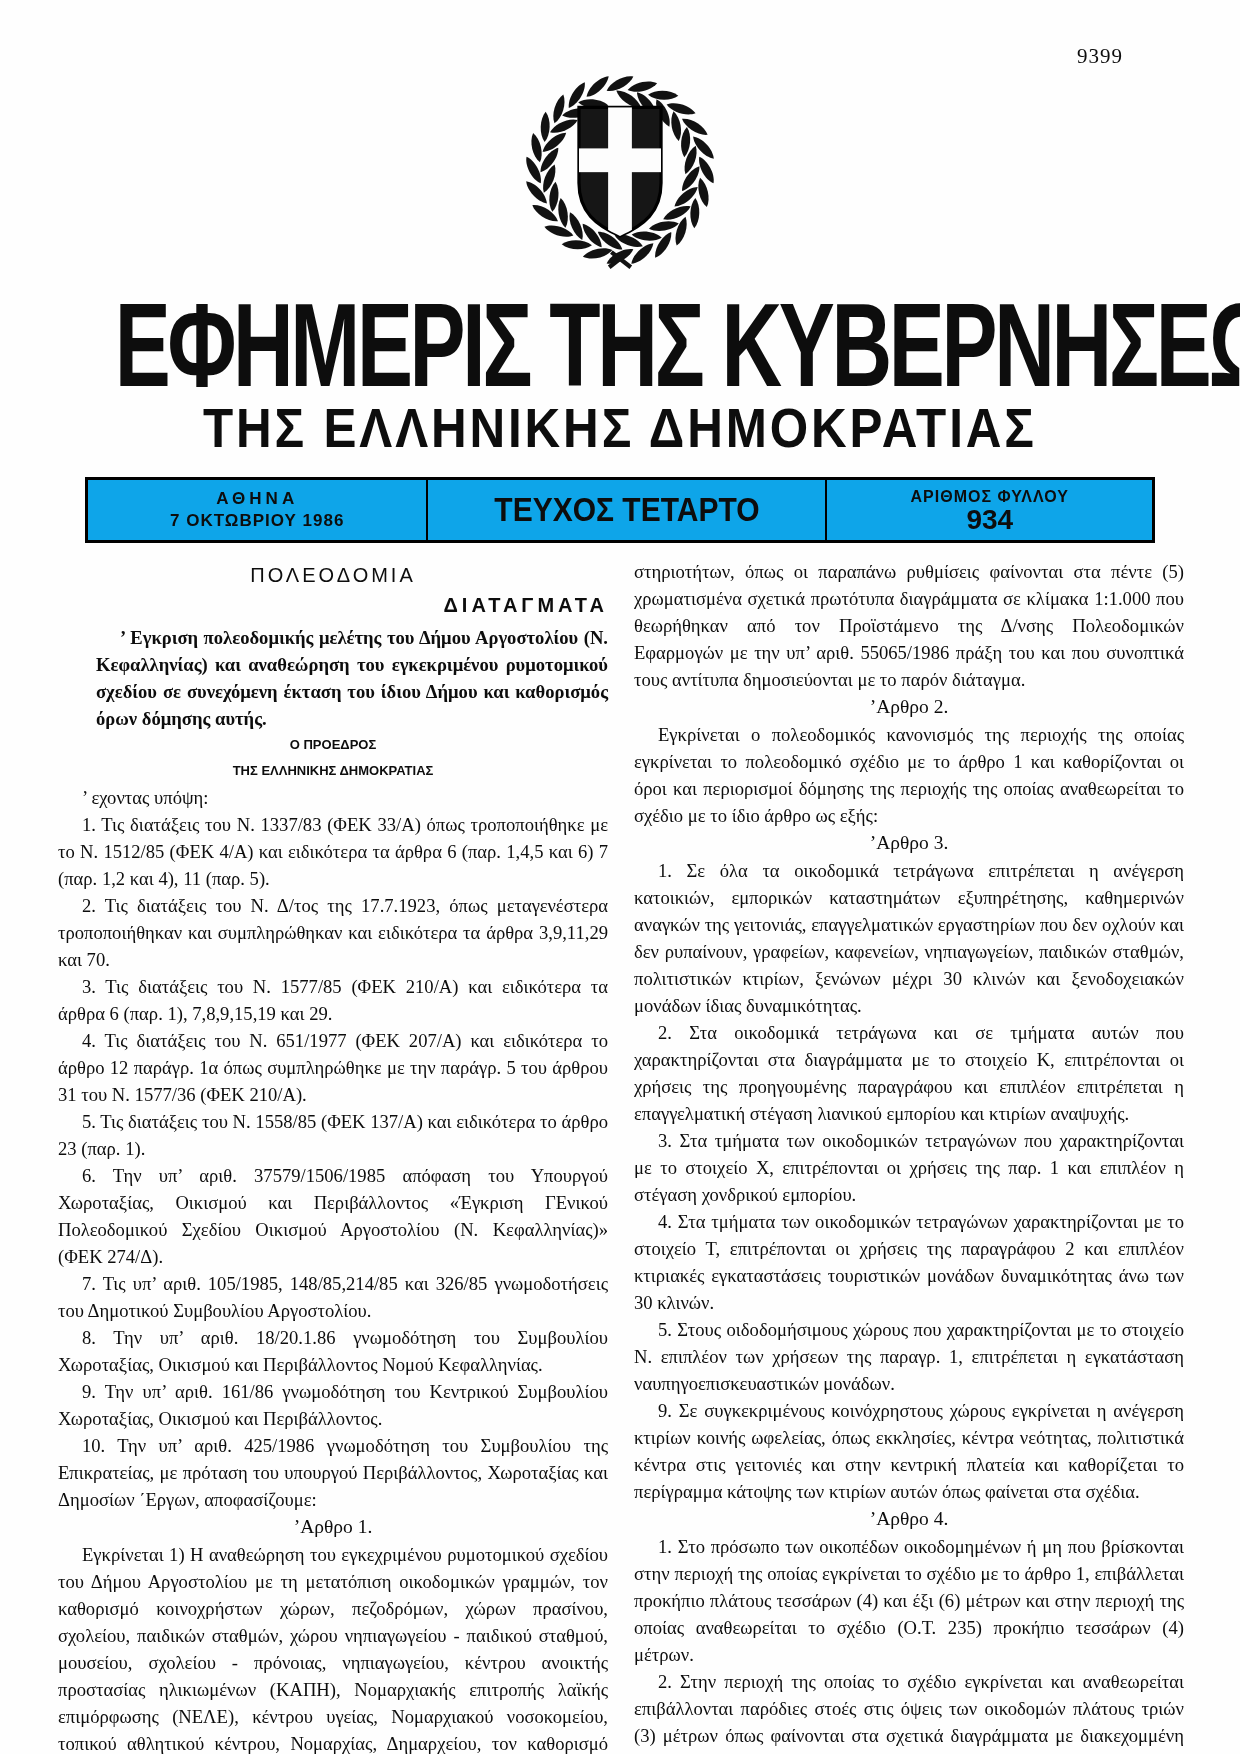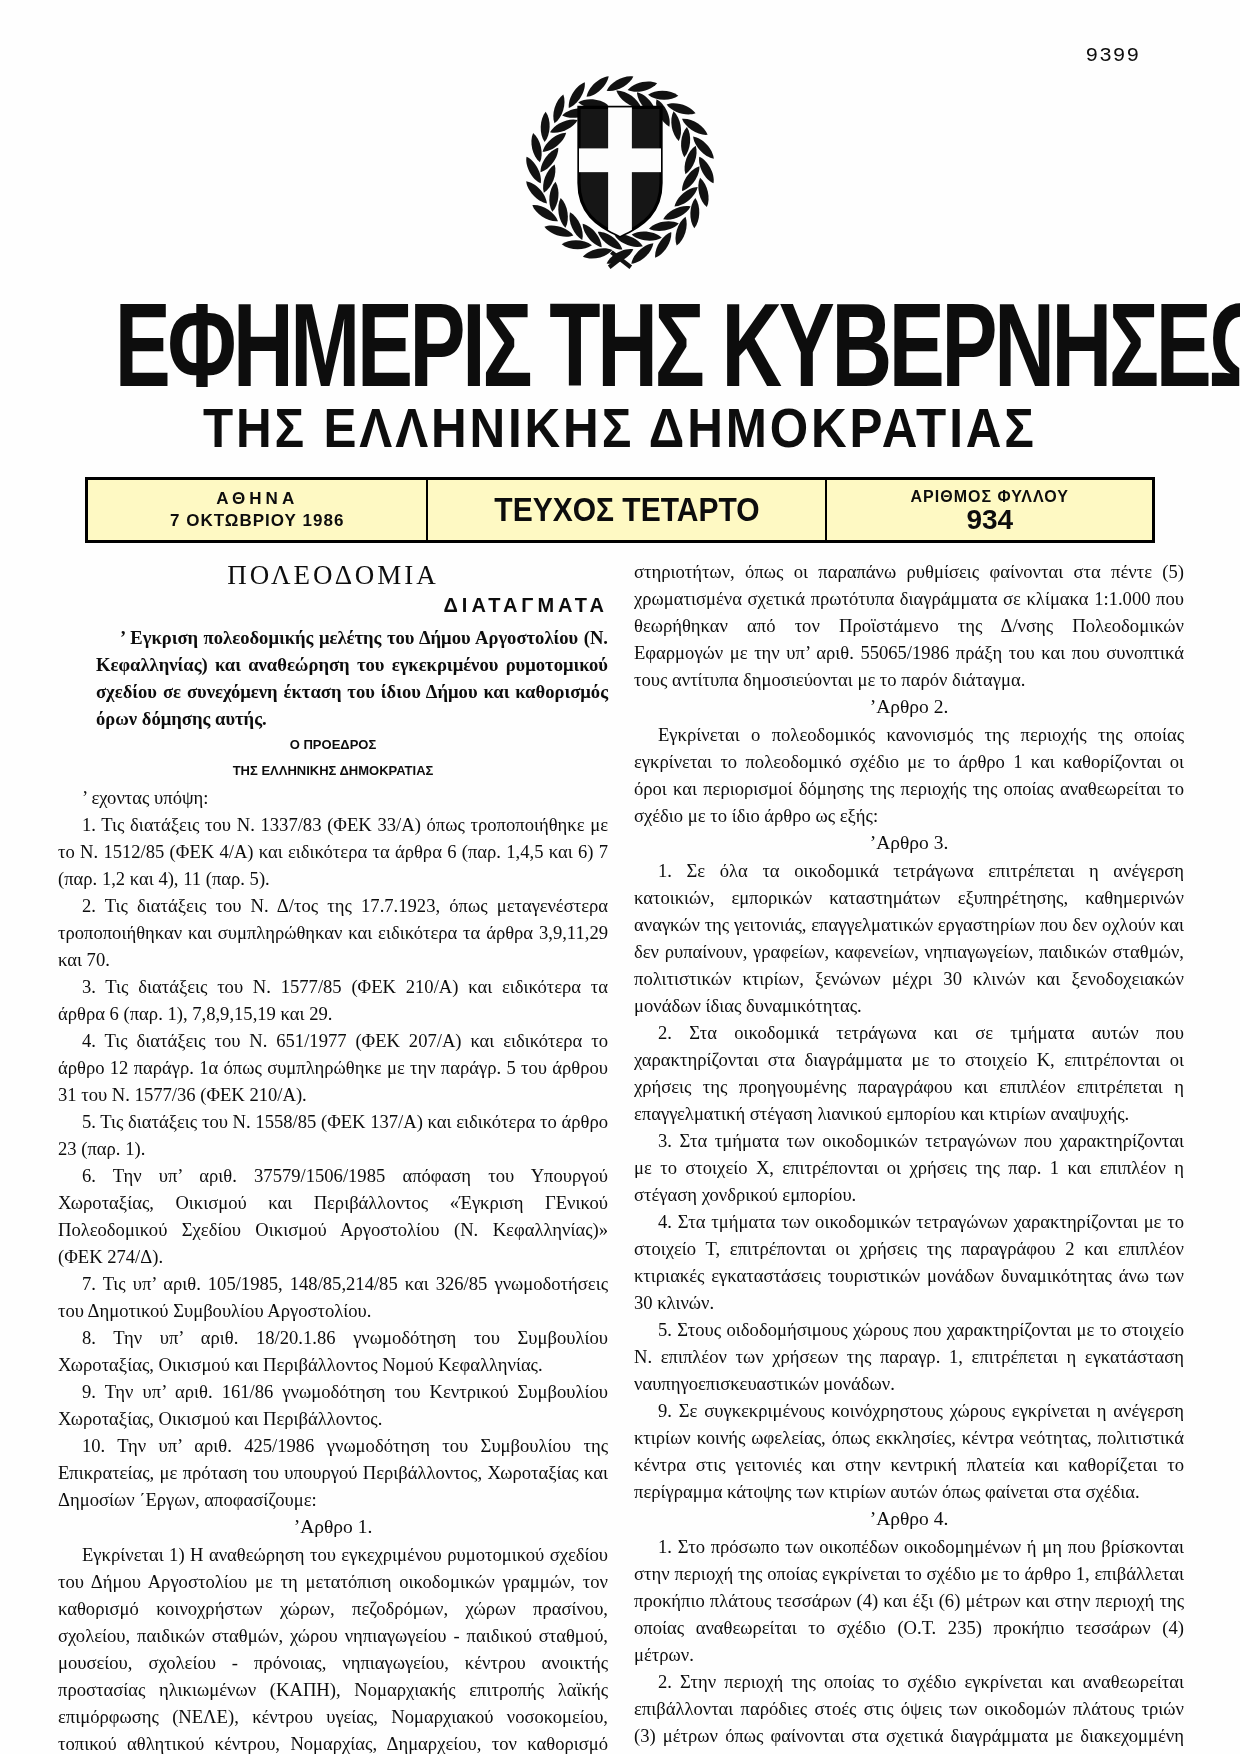--- a/index.html
+++ b/index.html
@@ -6,22 +6,22 @@
   .page{
     position:relative;
     width:1240px;height:1754px;
     margin:0 auto;
     background:#fefefe;
     color:#0d0d0d;
     font-family:"Liberation Serif", serif;
     overflow:hidden;
   }
   .page-number{
-    position:absolute;top:44px;right:100px;
-    font-size:21px;letter-spacing:1px;font-family:Liberation Mono, monospace;
+    position:absolute;top:44px;right:117px;
+    font-size:21px;letter-spacing:1px;
   }
   .emblem{
     position:absolute;top:62px;left:0;width:100%;
     display:flex;justify-content:center;
   }
   .masthead-title-wrap{
     position:absolute;top:288px;left:0;width:100%;text-align:center;
   }
   .masthead-title{
     display:inline-block;
@@ -47,21 +47,21 @@
     transform:scale(0.95,1.08);
     transform-origin:center;
     margin:0;
   }
   .issue-bar{
     position:absolute;top:477px;left:85px;width:1070px;height:66px;
     border:3px solid #000;
     display:flex;
     box-sizing:border-box;
     font-family:"Liberation Sans", sans-serif;
-    background:#fef9c3;
+    background:#0ea5e9;
   }
   .issue-cell{
     display:flex;flex-direction:column;align-items:center;justify-content:center;
     box-sizing:border-box;
   }
   .issue-cell.c1{flex:0 0 32%;border-right:2px solid #000;}
   .issue-cell.c2{flex:0 0 37.5%;border-right:2px solid #000;}
   .issue-cell.c3{flex:1 1 auto;}
   .issue-place{font-weight:bold;font-size:17px;letter-spacing:4px;line-height:22px;}
   .issue-date{font-weight:bold;font-size:17px;letter-spacing:1px;line-height:22px;}
@@ -69,22 +69,22 @@
   .sheet-label{font-weight:bold;font-size:16px;letter-spacing:1px;line-height:20px;}
   .sheet-number{font-weight:bold;font-size:28px;line-height:26px;}
   .columns{
     position:absolute;top:558px;left:58px;width:1126px;
     display:flex;gap:26px;
     font-size:18.6px;line-height:27px;
     text-align:justify;
   }
   .col{flex:1 1 0;min-width:0;}
   .sec-title{
-    font-family:Liberation Serif, serif;
-    font-size:27px;letter-spacing:3px;text-align:center;line-height:34px;
+    font-family:Liberation Sans, sans-serif;
+    font-size:20px;letter-spacing:3px;text-align:center;line-height:34px;
   }
   .sec-subtitle{
     font-family:"Liberation Sans", sans-serif;
     font-weight:bold;font-size:20px;letter-spacing:4px;text-align:right;
     line-height:26px;margin-bottom:6px;
   }
   .summary{
     font-weight:bold;
     margin:0 0 4px 0;
     padding-left:38px;text-indent:-38px;

